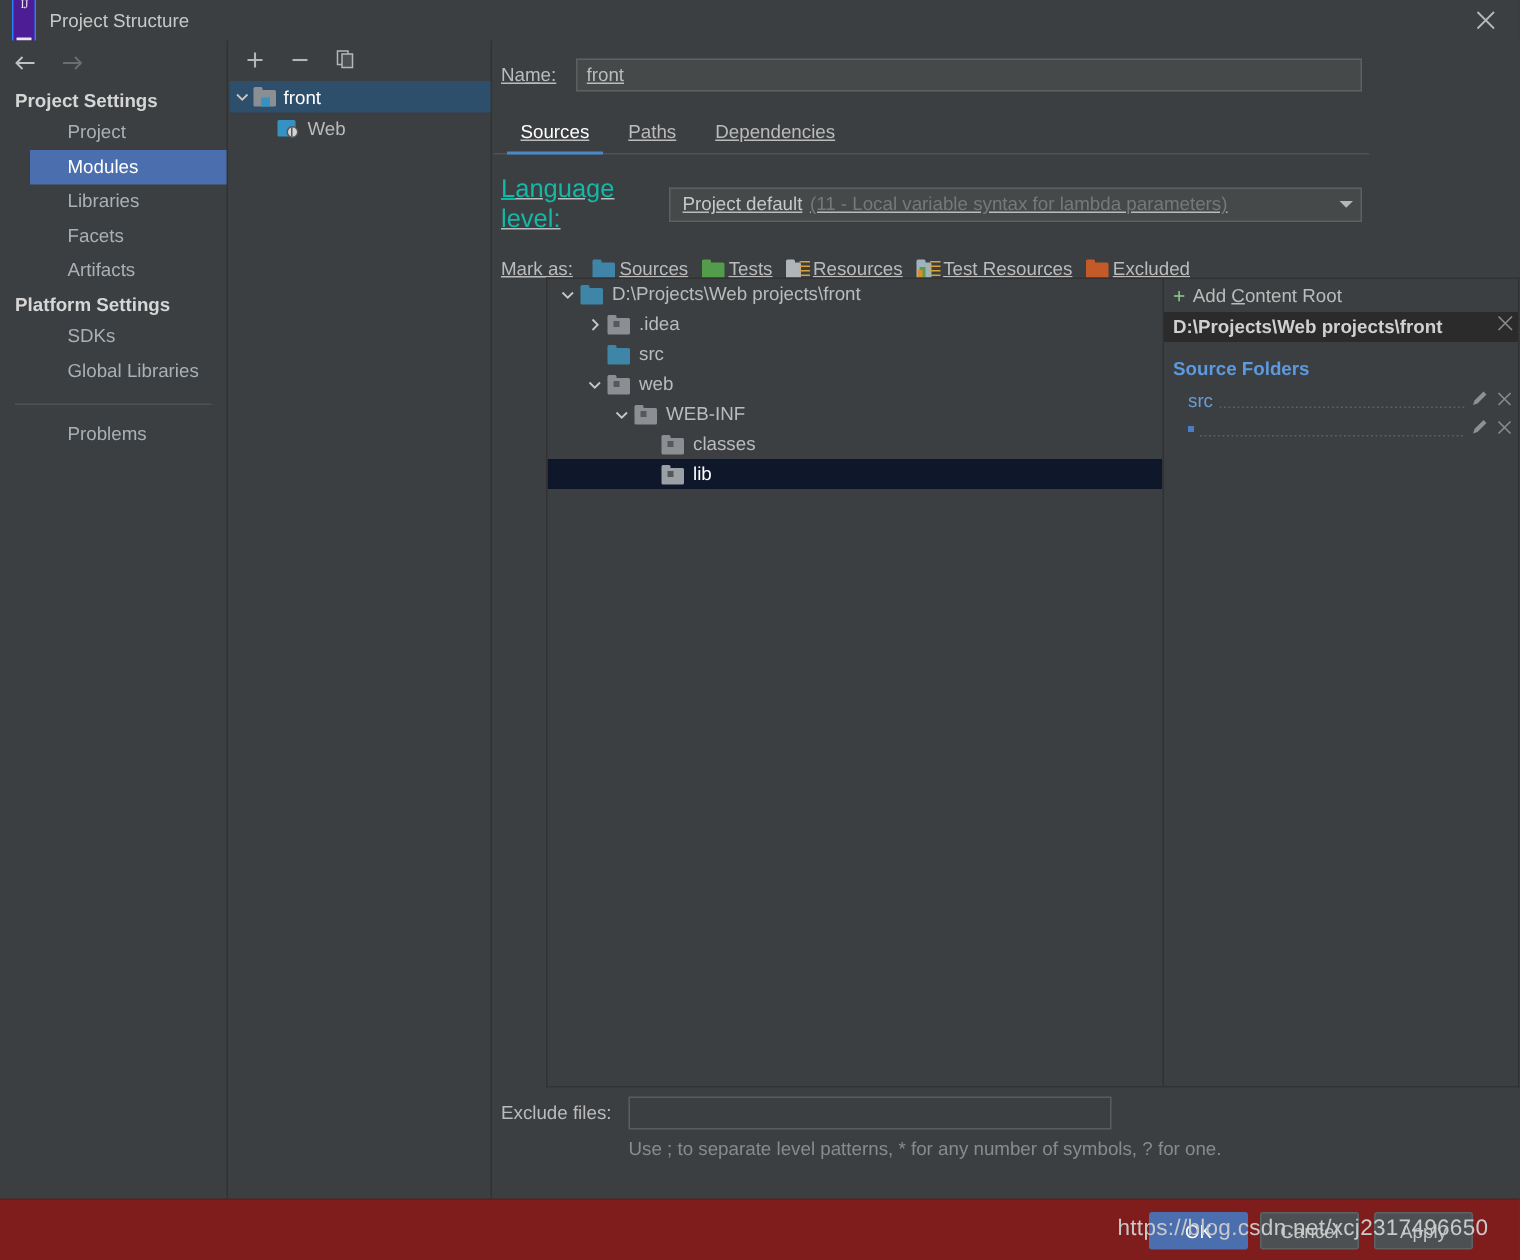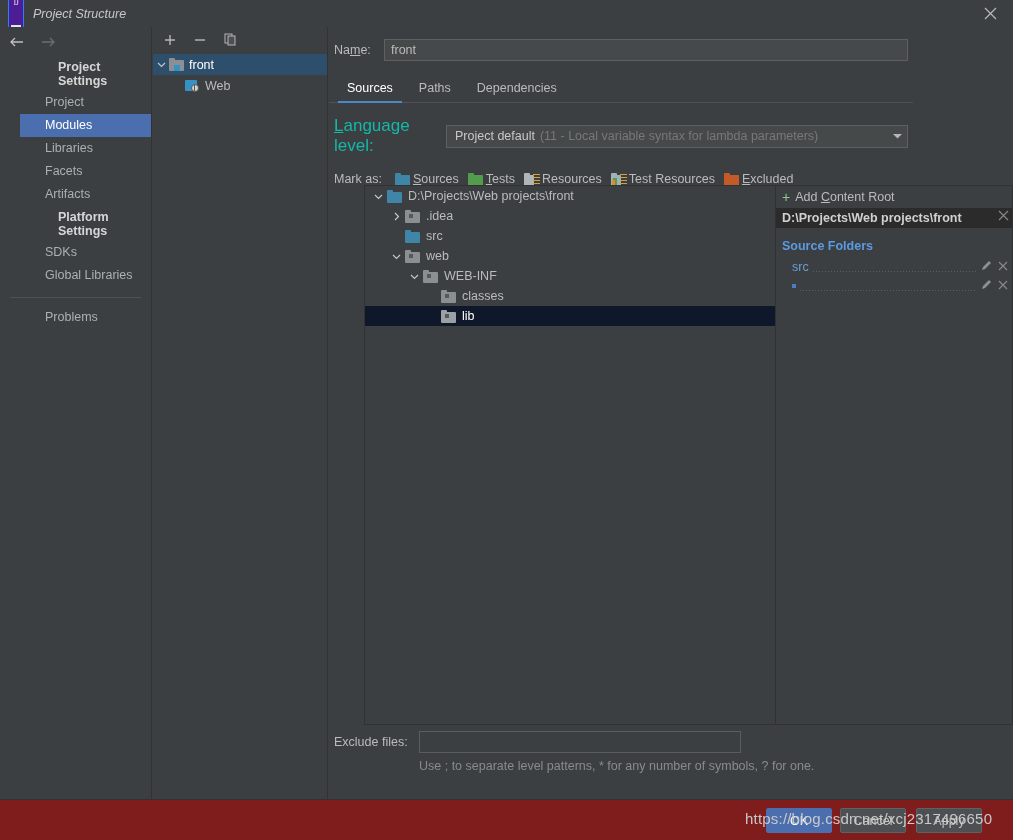--- a/index.html
+++ b/index.html
@@ -27,38 +27,37 @@
     position: relative; flex: none;
   }
   .ij-logo .ij-txt {
     position: absolute; top: -1px; left: 0; width: 100%;
     text-align: center; font-size: 8px; color: #e6e6e6;
     font-family: "Liberation Serif", serif; letter-spacing: -0.5px;
   }
   .ij-logo .ij-bar {
     position: absolute; bottom: 2px; left: 2px; width: 10px; height: 2px; background: #e6e6e6;
   }
-  .title-text { font-size: 12.5px; color: #c8c8c8; font-style: italic; }
+  .title-text { font-size: 12.5px; color: #c8c8c8; }
   .close-btn {
     position: absolute; right: 0; top: 0; width: 45px; height: 27px;
     display: flex; align-items: center; justify-content: center; cursor: default;
   }
   .close-btn svg { display: block; }
 
   
   .leftnav {
     position: absolute; top: 27px; left: 0; width: 152px; height: 772px;
     background: #3c3f41; border-right: 1px solid #323232;
   }
   .nav-arrows { height: 29px; display: flex; align-items: center; padding-left: 7px; gap: 14px; }
   .arrow { width: 18px; height: 18px; display: flex; align-items: center; justify-content: center; }
   .nav-head {
     font-weight: bold; color: #d6d6d6; font-size: 12.5px;
     padding: 4px 0 3px 10px;
-    margin-left: 48px;
   }
   .nav-item {
     height: 23px; line-height: 23px; padding-left: 25px;
     color: #a9b0b6; font-size: 12.5px; cursor: default; white-space: nowrap; margin-left: 20px;
   }
   .nav-item.selected { background: #4b6eaf; color: #ffffff; }
   .nav-sep { height: 1px; background: #4e5254; margin: 10px 10px 8px 10px; }
   .help-btn {
     position: absolute; left: 14px; top: 785px;
     width: 22px; height: 22px; border-radius: 50%;
@@ -79,20 +78,21 @@
     height: 21px; display: flex; align-items: center; cursor: default;
     font-size: 12.5px; color: #bbbbbb; white-space: nowrap;
   }
   .mod-row.selected { background: #2d4f6c; color: #ffffff; }
   .twisty { width: 16px; display: flex; align-items: center; justify-content: center; flex: none; }
 
   
   .main {
     position: absolute; top: 27px; left: 329px; width: 584px; height: 772px;
     background: #3c3f41;
+    text-decoration: underline;
   }
   .name-row { display: flex; align-items: center; padding: 12px 5px 0 5px; }
   .name-label { width: 50px; font-size: 12.5px; color: #bbbbbb; }
   .name-label u { text-decoration: underline; }
   .name-input {
     flex: 1; height: 22px; background: #45494a; border: 1px solid #5e6060;
     color: #bbbbbb; font-size: 12.5px; padding: 0 6px;
     font-family: "Liberation Sans", sans-serif; outline: none;
   }
 

